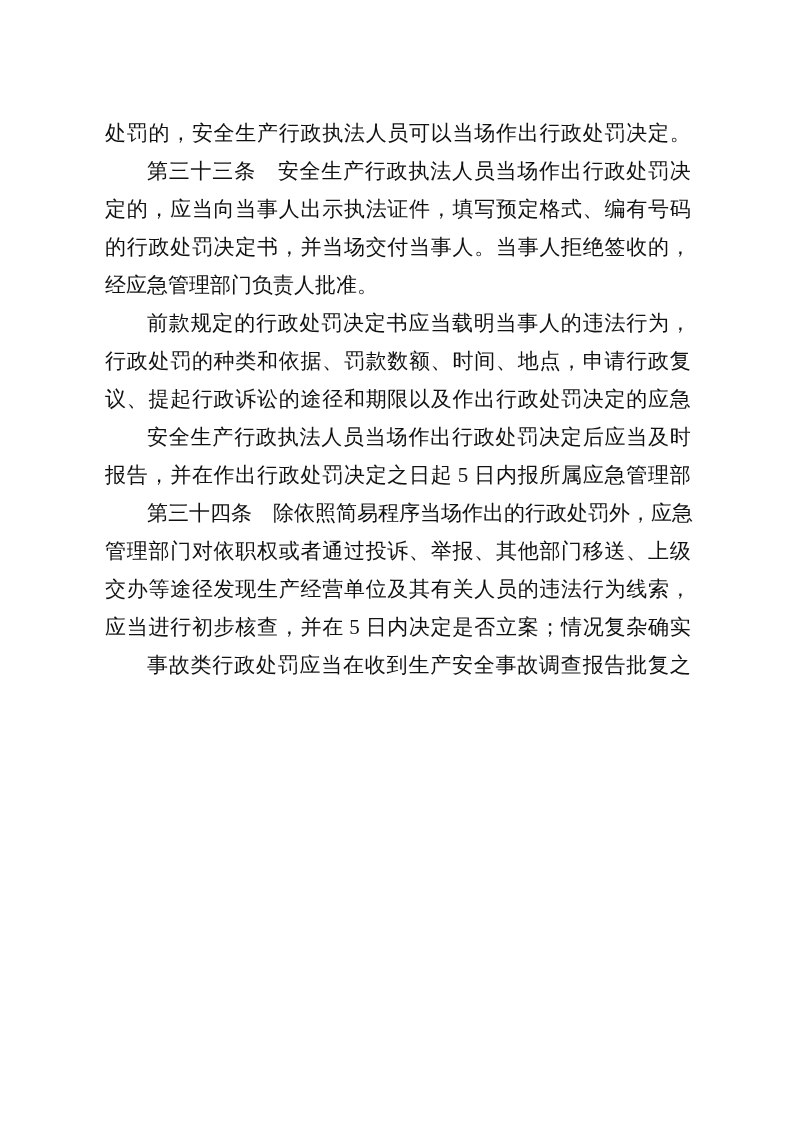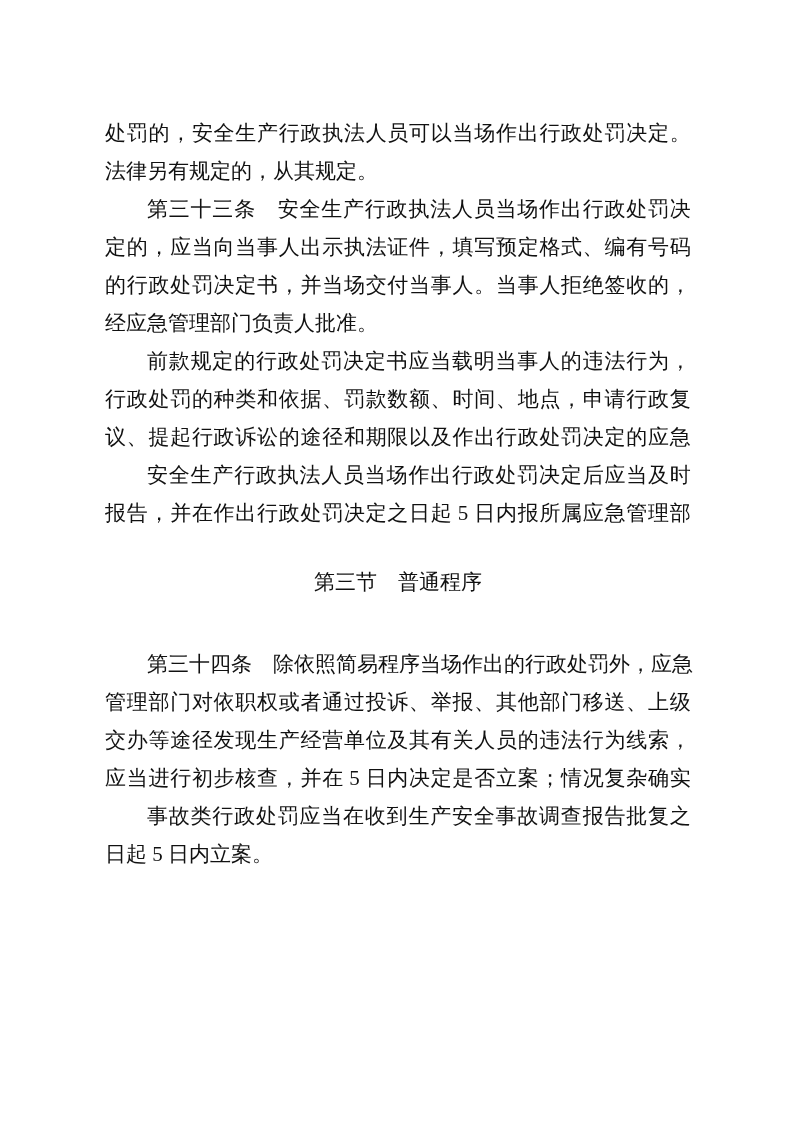--- a/index.html
+++ b/index.html
@@ -49,31 +49,28 @@
     white-space: pre;
     color: #111111;
   }
 </style>
 </head>
 <body>
 
 <div class="page">
   <div class="text-block">
       <div class="line full"><span>处</span><span>罚</span><span>的</span><span>，</span><span>安</span><span>全</span><span>生</span><span>产</span><span>行</span><span>政</span><span>执</span><span>法</span><span>人</span><span>员</span><span>可</span><span>以</span><span>当</span><span>场</span><span>作</span><span>出</span><span>行</span><span>政</span><span>处</span><span>罚</span><span>决</span><span>定</span><span>。</span></div>
-      <div class="line">法律另有规定的，从其规定。</div>
       <div class="line full indent"><span>第</span><span>三</span><span>十</span><span>三</span><span>条</span><span>　</span><span>安</span><span>全</span><span>生</span><span>产</span><span>行</span><span>政</span><span>执</span><span>法</span><span>人</span><span>员</span><span>当</span><span>场</span><span>作</span><span>出</span><span>行</span><span>政</span><span>处</span><span>罚</span><span>决</span></div>
       <div class="line full"><span>定</span><span>的</span><span>，</span><span>应</span><span>当</span><span>向</span><span>当</span><span>事</span><span>人</span><span>出</span><span>示</span><span>执</span><span>法</span><span>证</span><span>件</span><span>，</span><span>填</span><span>写</span><span>预</span><span>定</span><span>格</span><span>式</span><span>、</span><span>编</span><span>有</span><span>号</span><span>码</span></div>
       <div class="line full"><span>的</span><span>行</span><span>政</span><span>处</span><span>罚</span><span>决</span><span>定</span><span>书</span><span>，</span><span>并</span><span>当</span><span>场</span><span>交</span><span>付</span><span>当</span><span>事</span><span>人</span><span>。</span><span>当</span><span>事</span><span>人</span><span>拒</span><span>绝</span><span>签</span><span>收</span><span>的</span><span>，</span></div>
       <div class="line">经应急管理部门负责人批准。</div>
       <div class="line full indent"><span>前</span><span>款</span><span>规</span><span>定</span><span>的</span><span>行</span><span>政</span><span>处</span><span>罚</span><span>决</span><span>定</span><span>书</span><span>应</span><span>当</span><span>载</span><span>明</span><span>当</span><span>事</span><span>人</span><span>的</span><span>违</span><span>法</span><span>行</span><span>为</span><span>，</span></div>
       <div class="line full"><span>行</span><span>政</span><span>处</span><span>罚</span><span>的</span><span>种</span><span>类</span><span>和</span><span>依</span><span>据</span><span>、</span><span>罚</span><span>款</span><span>数</span><span>额</span><span>、</span><span>时</span><span>间</span><span>、</span><span>地</span><span>点</span><span>，</span><span>申</span><span>请</span><span>行</span><span>政</span><span>复</span></div>
       <div class="line full"><span>议</span><span>、</span><span>提</span><span>起</span><span>行</span><span>政</span><span>诉</span><span>讼</span><span>的</span><span>途</span><span>径</span><span>和</span><span>期</span><span>限</span><span>以</span><span>及</span><span>作</span><span>出</span><span>行</span><span>政</span><span>处</span><span>罚</span><span>决</span><span>定</span><span>的</span><span>应</span><span>急</span></div>
       <div class="line full indent"><span>安</span><span>全</span><span>生</span><span>产</span><span>行</span><span>政</span><span>执</span><span>法</span><span>人</span><span>员</span><span>当</span><span>场</span><span>作</span><span>出</span><span>行</span><span>政</span><span>处</span><span>罚</span><span>决</span><span>定</span><span>后</span><span>应</span><span>当</span><span>及</span><span>时</span></div>
       <div class="line full"><span>报</span><span>告</span><span>，</span><span>并</span><span>在</span><span>作</span><span>出</span><span>行</span><span>政</span><span>处</span><span>罚</span><span>决</span><span>定</span><span>之</span><span>日</span><span>起</span><span> 5 </span><span>日</span><span>内</span><span>报</span><span>所</span><span>属</span><span>应</span><span>急</span><span>管</span><span>理</span><span>部</span></div>
-      <div class="heading">第三节　普通程序</div>
       <div class="line full indent"><span>第</span><span>三</span><span>十</span><span>四</span><span>条</span><span>　</span><span>除</span><span>依</span><span>照</span><span>简</span><span>易</span><span>程</span><span>序</span><span>当</span><span>场</span><span>作</span><span>出</span><span>的</span><span>行</span><span>政</span><span>处</span><span>罚</span><span>外</span><span>，</span><span>应</span><span>急</span></div>
       <div class="line full"><span>管</span><span>理</span><span>部</span><span>门</span><span>对</span><span>依</span><span>职</span><span>权</span><span>或</span><span>者</span><span>通</span><span>过</span><span>投</span><span>诉</span><span>、</span><span>举</span><span>报</span><span>、</span><span>其</span><span>他</span><span>部</span><span>门</span><span>移</span><span>送</span><span>、</span><span>上</span><span>级</span></div>
       <div class="line full"><span>交</span><span>办</span><span>等</span><span>途</span><span>径</span><span>发</span><span>现</span><span>生</span><span>产</span><span>经</span><span>营</span><span>单</span><span>位</span><span>及</span><span>其</span><span>有</span><span>关</span><span>人</span><span>员</span><span>的</span><span>违</span><span>法</span><span>行</span><span>为</span><span>线</span><span>索</span><span>，</span></div>
       <div class="line full"><span>应</span><span>当</span><span>进</span><span>行</span><span>初</span><span>步</span><span>核</span><span>查</span><span>，</span><span>并</span><span>在</span><span> 5 </span><span>日</span><span>内</span><span>决</span><span>定</span><span>是</span><span>否</span><span>立</span><span>案</span><span>；</span><span>情</span><span>况</span><span>复</span><span>杂</span><span>确</span><span>实</span></div>
       <div class="line full indent"><span>事</span><span>故</span><span>类</span><span>行</span><span>政</span><span>处</span><span>罚</span><span>应</span><span>当</span><span>在</span><span>收</span><span>到</span><span>生</span><span>产</span><span>安</span><span>全</span><span>事</span><span>故</span><span>调</span><span>查</span><span>报</span><span>告</span><span>批</span><span>复</span><span>之</span></div>
-      <div class="line">日起 5 日内立案。</div>
     </div>
 </div>
 
 </body></html>

